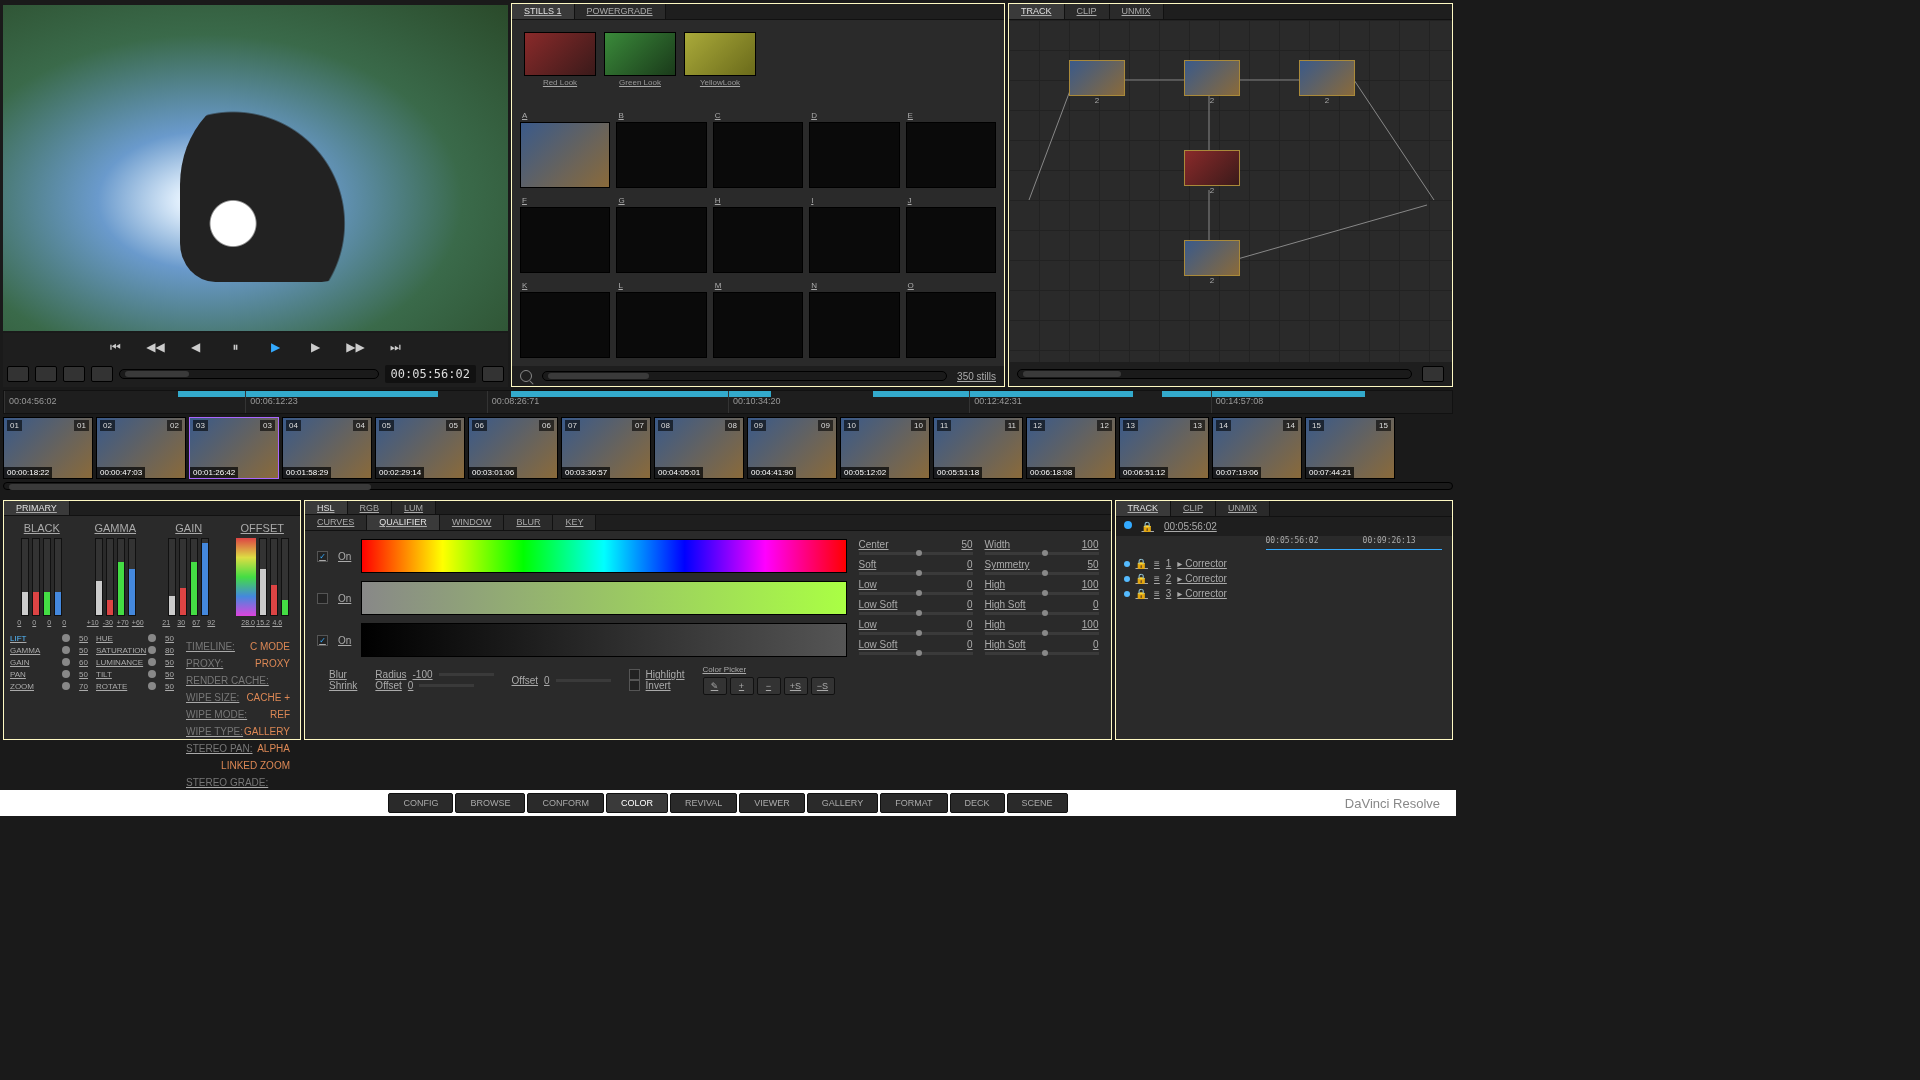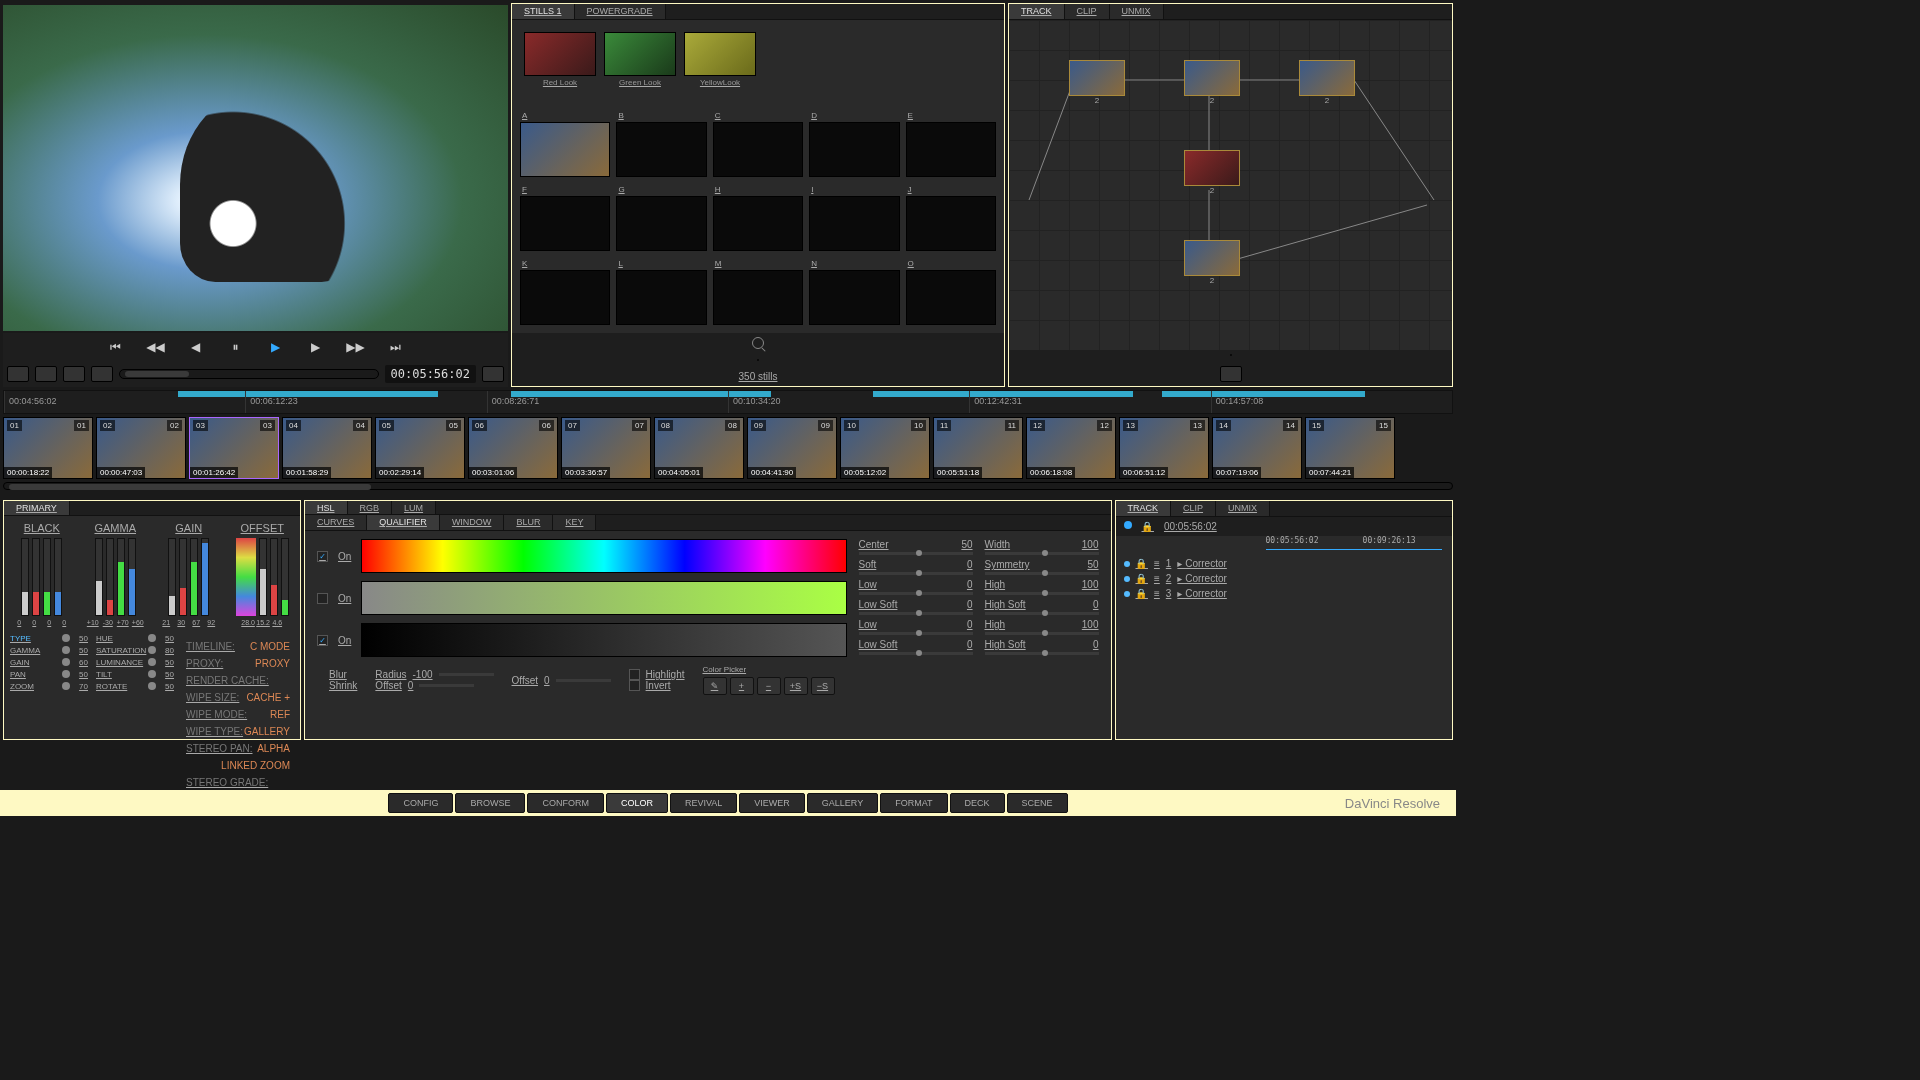--- a/index.html
+++ b/index.html
@@ -32,21 +32,21 @@
 .tc{font-family:monospace;font-size:12px;color:#ddd;background:#111;padding:2px 6px;border-radius:2px;}
 
 .middle-col{flex:1;display:flex;flex-direction:column;min-width:0;}
 .stills-grid{padding:12px;display:flex;gap:8px;}
 .still-item{display:flex;flex-direction:column;}
 .still-item .thumb{width:72px;height:44px;}
 .source-grid{padding:8px;display:grid;grid-template-columns:repeat(5,1fr);gap:6px;flex:1;}
 .source-item{display:flex;flex-direction:column;}
 .source-item .slot-label{font-size:8px;padding:2px;}
 .source-item .thumb{flex:1;min-height:40px;}
-.stills-footer{display:flex;align-items:center;gap:10px;padding:4px 8px;background:#1e1e1e;flex-direction:column;}
+.stills-footer{display:flex;align-items:center;gap:10px;padding:4px 8px;background:#1e1e1e;}
 .search-icn{width:12px;height:12px;border:1px solid #888;border-radius:50%;position:relative;}
 .search-icn:after{content:"";position:absolute;width:5px;height:1px;background:#888;bottom:-2px;right:-3px;transform:rotate(45deg);}
 .hscroll{flex:1;height:10px;background:#1a1a1a;border:1px solid #000;border-radius:5px;position:relative;}
 .hscroll:after{content:"";position:absolute;left:5px;top:1px;width:25%;height:6px;background:#3a3a3a;border-radius:3px;}
 
 .node-col{width:445px;display:flex;flex-direction:column;}
 .node-graph{flex:1;position:relative;background:#2a2a2a;background-image:linear-gradient(#222 1px,transparent 1px),linear-gradient(90deg,#222 1px,transparent 1px);background-size:30px 30px;}
 .node{position:absolute;width:56px;}
 .node .thumb{height:36px;border:1px solid #aa8a3a;}
 .node .nlabel{text-align:center;font-size:8px;}
@@ -111,21 +111,21 @@
 .keyframe-col{width:500px;display:flex;flex-direction:column;}
 .kf-header{display:flex;padding:4px 8px;gap:10px;font-family:monospace;font-size:10px;background:#1e1e1e;}
 .kf-header .dot{width:8px;height:8px;border-radius:50%;background:#3af;}
 .kf-body{flex:1;padding:4px 8px;position:relative;}
 .kf-track{display:flex;align-items:center;gap:6px;font-size:8px;padding:2px 0;}
 .kf-track .dot{width:6px;height:6px;border-radius:50%;background:#5bf;}
 .kf-ruler{position:absolute;top:0;left:150px;right:10px;height:14px;border-bottom:1px solid #3af;}
 .kf-ruler span{font-size:8px;font-family:monospace;position:absolute;}
 
 
-.bottom-nav{position:absolute;bottom:0;left:0;right:0;height:26px;background:#fef9c3;display:flex;justify-content:center;align-items:center;gap:2px;margin-top:14px;}
+.bottom-nav{position:absolute;bottom:0;left:0;right:0;height:26px;background:#ffffff;display:flex;justify-content:center;align-items:center;gap:2px;margin-top:14px;}
 .nav-btn{padding:4px 14px;background:#2a2a2a;border:1px solid #111;font-size:9px;border-radius:2px;cursor:pointer;}
 .nav-btn.active{background:#3a3a3a;color:#fff;}
 .brand{position:absolute;right:16px;font-size:13px;color:#888;font-weight:300;}
 </style>
 </head>
 <body>
 
 <div class="top-row">
 
   <div class="viewer-col">
@@ -479,21 +479,21 @@
           <div class="vals">
             <span>28.0</span>
             <span>15.2</span>
             <span>4.6</span>
           </div>
         </div>
       </div>
     <div class="sliders-area">
       <div class="slider-col" id="sliders-left">
           <div class="pslider active">
-            <span class="sl-label">TYPE</span>
+            <span class="sl-label">LIFT</span>
             <div class="sl-track"></div>
             <span class="sl-val">50</span>
           </div>
           <div class="pslider">
             <span class="sl-label">GAMMA</span>
             <div class="sl-track"></div>
             <span class="sl-val">50</span>
           </div>
           <div class="pslider">
             <span class="sl-label">GAIN</span>

